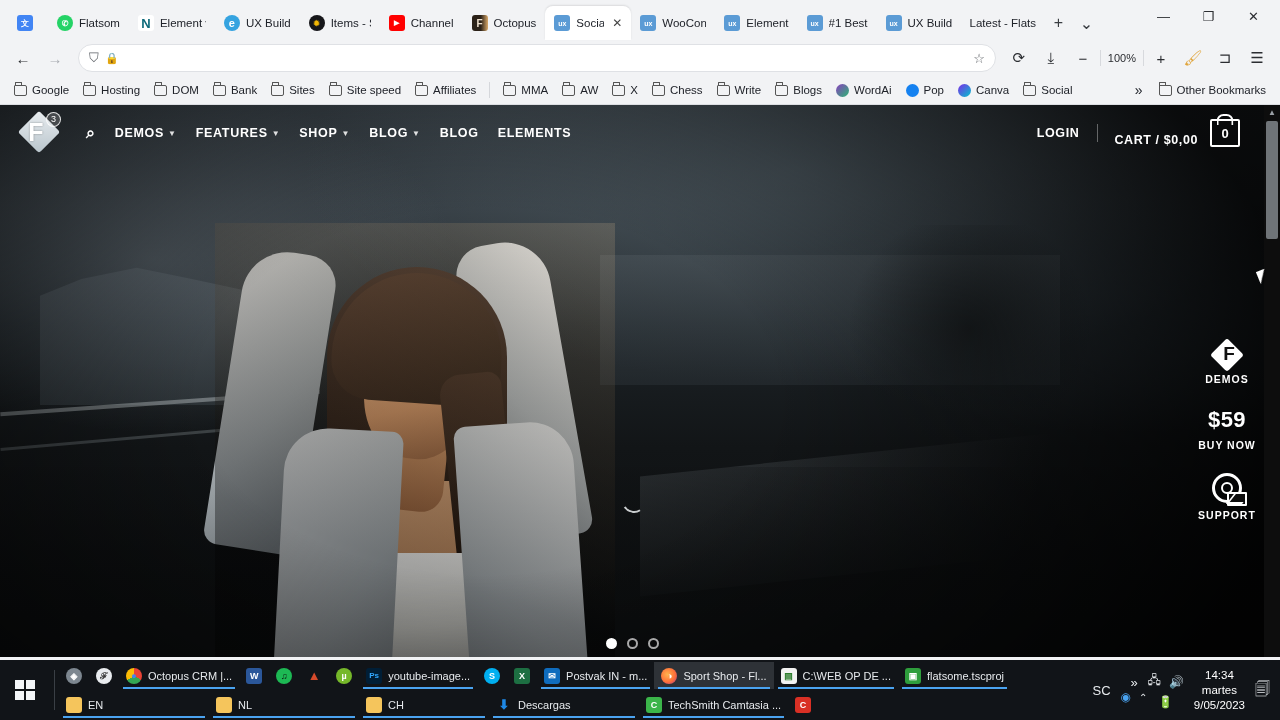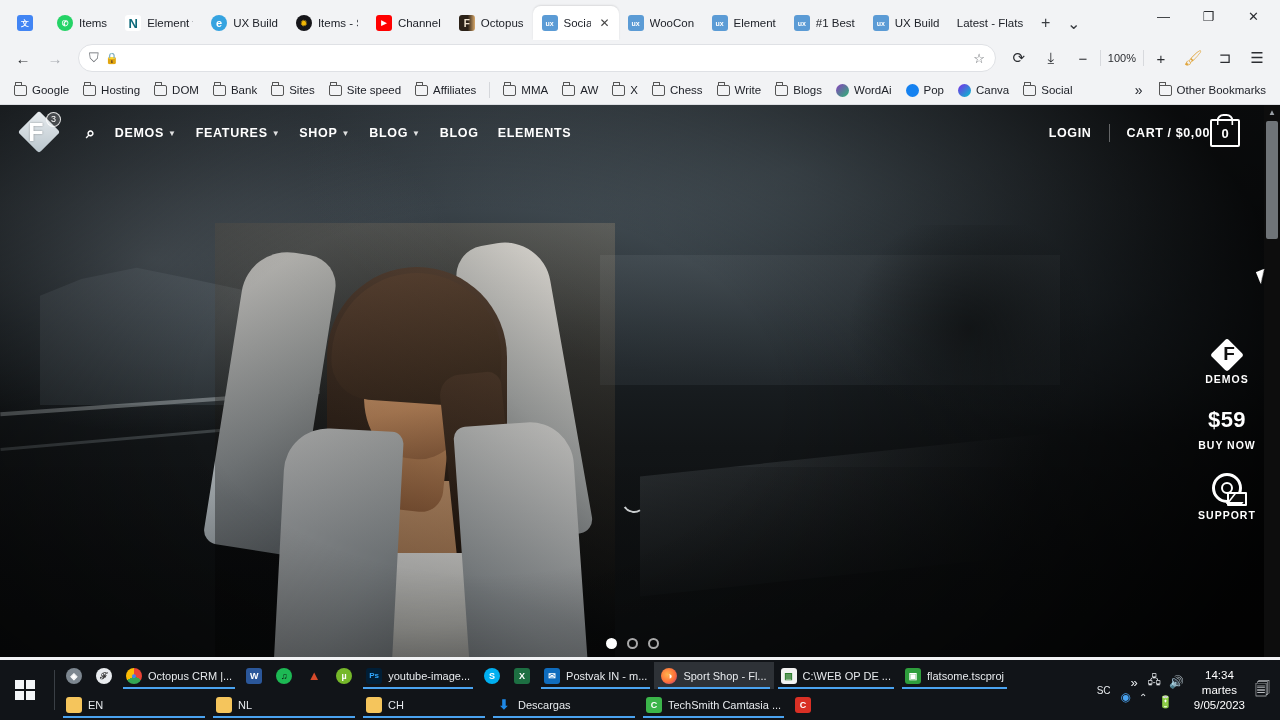--- a/index.html
+++ b/index.html
@@ -158,21 +158,21 @@
                 background:rgba(255,255,255,.18); border:1px solid rgba(255,255,255,.85);
                 color:#fff; font-size:9px; line-height:13px; text-align:center; }
   .logo-text { color:#fff; font-size:26px; font-weight:bold; letter-spacing:.5px; }
   .nav { display:flex; align-items:center; gap:19px; margin-left:26px; }
   .nav-item { color:#fff; font-size:12.5px; font-weight:bold; letter-spacing:.7px;
               display:flex; align-items:center; gap:4px; }
   .caret { font-size:8px; opacity:.85; }
   .hdr-right { margin-left:auto; display:flex; align-items:center; gap:0; }
   .hdr-link { color:#fff; font-size:12.5px; font-weight:bold; letter-spacing:.6px; padding:0 18px; }
   .hdr-div { width:1px; height:18px; background:rgba(255,255,255,.35); }
-  .cartbox { display:flex; align-items:center; padding-left:16px; }
+  .cartbox { display:flex; align-items:flex-end; gap:12px; padding-left:16px; }
   .bag { position:relative; width:30px; height:28px; border:2px solid #fff; border-radius:2px;
          display:flex; align-items:center; justify-content:center; color:#fff;
          font-size:13px; font-weight:bold; }
   .bag:before { content:""; position:absolute; top:-7px; left:50%; transform:translateX(-50%);
                 width:13px; height:9px; border:2px solid #fff; border-bottom:none;
                 border-radius:7px 7px 0 0; }
 
   
   .sidewidgets { position:absolute; right:18px; top:238px; width:70px; z-index:5;
                  display:flex; flex-direction:column; align-items:center; gap:22px; }
@@ -228,38 +228,38 @@
   .ico { width:16px; height:16px; flex:0 0 16px; border-radius:3px; display:flex;
          align-items:center; justify-content:center; font-size:9px; color:#fff; font-weight:bold;
          overflow:hidden; }
   .ico.circle { border-radius:50%; }
   .tray { display:flex; align-items:center; gap:0; padding-right:4px; }
   .tray-col { display:flex; flex-direction:column; align-items:center; justify-content:center;
               color:#e7eaed; font-size:11px; }
   .tray-icons { display:flex; flex-direction:column; gap:3px; align-items:center; }
   .tray-row { display:flex; gap:8px; align-items:center; color:#e7eaed; font-size:12px; }
   .clock { color:#fff; font-size:11.5px; line-height:15px; text-align:center; padding:0 10px; }
-  .lang { color:#e7eaed; font-size:10px; padding:0 10px; }
+  .lang { color:#e7eaed; font-size:13px; padding:0 10px; }
   .chev { color:#e7eaed; font-size:10px; }
 </style>
 </head>
 <body>
 
 <div class="browser">
 
   <div class="tabstrip">
 
     <div class="tab" style="max-width:78px">
       <span class="tab-fav" style="background:#4285f4">文</span>
       <span class="tab-title"></span>
     </div>
 
     <div class="tab" style="max-width:92px">
       <span class="tab-fav circle" style="background:#25d366;border-radius:50%">✆</span>
-      <span class="tab-title">Items</span>
+      <span class="tab-title">Flatsom</span>
     </div>
 
     <div class="tab" style="max-width:86px">
       <span class="tab-fav" style="background:#fff;color:#0e6a7a;font-size:13px">N</span>
       <span class="tab-title">Element v</span>
     </div>
 
     <div class="tab" style="max-width:86px">
       <span class="tab-fav circle" style="background:#35a3e0;border-radius:50%;font-size:11px">e</span>
       <span class="tab-title">UX Build</span>

